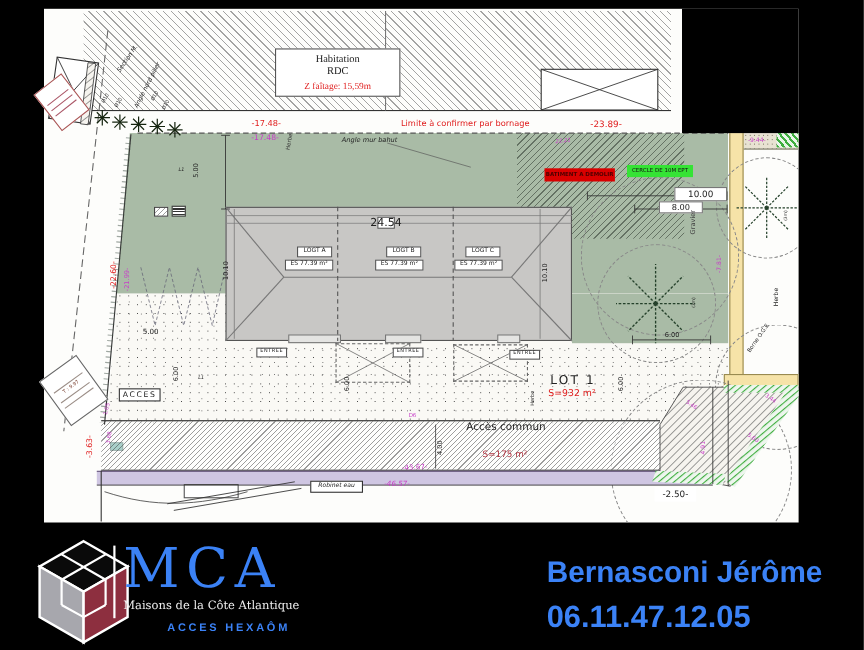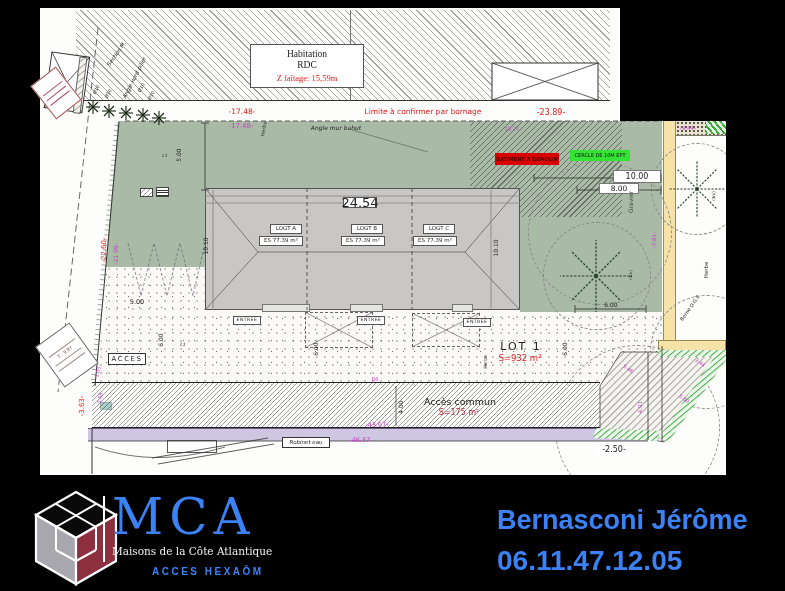--- a/index.html
+++ b/index.html
@@ -239,37 +239,37 @@
     <span class="L mag" style="left:688px;top:129px;font-size:5.5px;">-9.44-</span>
     <span class="L mag it" style="left:512px;top:129px;font-size:5px;--r:rotate(-5deg);">22.21</span>
 
     <div class="B" style="left:495px;top:153px;width:64px;height:12px;background:#d90000;border:none;color:#4d0000;font-size:5px;font-weight:bold;">BATIMENT A DEMOLIR</div>
     <div class="B" style="left:570px;top:150px;width:60px;height:11px;background:#35e335;border:none;color:#111;font-size:5px;">CERCLE DE 10M EPT</div>
     <div class="B" style="left:585px;top:170px;width:48px;height:13px;font-size:8px;border-color:#777;margin-left:28px;">10.00</div>
     <div class="B" style="left:599px;top:183px;width:40px;height:11px;font-size:7.5px;border-color:#777;">8.00</div>
     <span class="L" style="left:631px;top:202px;font-size:6px;color:#444;--r:rotate(-90deg);">Gravier</span>
     <span class="L" style="left:264px;top:129px;font-size:5px;color:#333;--r:rotate(-80deg);">Herbe</span>
 
-    <div class="B" style="left:343px;top:197px;width:34px;height:11px;font-size:13px;">24.54</div>
+    <div class="B" style="left:343px;top:197px;width:16px;height:11px;font-size:10px;">24.54</div>
     <div class="B" style="left:270px;top:224px;width:32px;height:10px;font-size:5.5px;">LOGT A</div>
     <div class="B" style="left:259px;top:236px;width:44px;height:10px;font-size:5.5px;">ES 77.39 m²</div>
     <div class="B" style="left:351px;top:224px;width:32px;height:10px;font-size:5.5px;">LOGT B</div>
     <div class="B" style="left:341px;top:236px;width:44px;height:10px;font-size:5.5px;">ES 77.39 m²</div>
     <div class="B" style="left:423px;top:224px;width:32px;height:10px;font-size:5.5px;">LOGT C</div>
     <div class="B" style="left:413px;top:236px;width:44px;height:10px;font-size:5.5px;">ES 77.39 m²</div>
     <span class="L" style="left:206px;top:246px;font-size:6px;--r:rotate(-90deg);">10.10</span>
     <span class="L" style="left:496px;top:248px;font-size:6px;--r:rotate(-90deg);">10.10</span>
     <div class="B" style="left:233px;top:316px;width:28px;height:9px;font-size:4.5px;letter-spacing:.5px;">ENTREE</div>
     <div class="B" style="left:357px;top:316px;width:28px;height:9px;font-size:4.5px;letter-spacing:.5px;">ENTREE</div>
     <div class="B" style="left:463px;top:318px;width:28px;height:9px;font-size:4.5px;letter-spacing:.5px;">ENTREE</div>
 
     <span class="L" style="left:521px;top:346px;font-size:11px;letter-spacing:2px;">LOT 1</span>
     <span class="L red" style="left:520px;top:358px;font-size:8.5px;">S=932 m²</span>
     <div class="B" style="left:108px;top:353px;width:38px;height:12px;font-size:7px;letter-spacing:1.5px;border-color:#333;">ACCES</div>
-    <span class="L" style="left:460px;top:402px;font-size:9.5px;text-align:center;">Accès commun</span>
+    <span class="L" style="left:460px;top:389px;font-size:9.5px;text-align:center;">Accès commun</span>
     <span class="L" style="left:459px;top:413px;font-size:8px;color:#b03340;">S=175 m²</span>
     <span class="L" style="left:401px;top:407px;font-size:6px;--r:rotate(-90deg);">4.00</span>
     <span class="L mag" style="left:375px;top:379px;font-size:5px;">D6</span>
     <span class="L" style="left:137px;top:302px;font-size:6.5px;">5.00</span>
     <span class="L" style="left:161px;top:340px;font-size:6px;--r:rotate(-90deg);">6.00</span>
     <span class="L it" style="left:165px;top:156px;font-size:4.5px;">L1</span>
     <span class="L" style="left:179px;top:155px;font-size:6px;--r:rotate(-90deg);">5.00</span>
     <span class="L it" style="left:183px;top:345px;font-size:4.5px;">L1</span>
     <span class="L" style="left:316px;top:349px;font-size:6px;--r:rotate(-90deg);">6.00</span>
     <span class="L" style="left:565px;top:349px;font-size:6px;--r:rotate(-90deg);">6.00</span>

